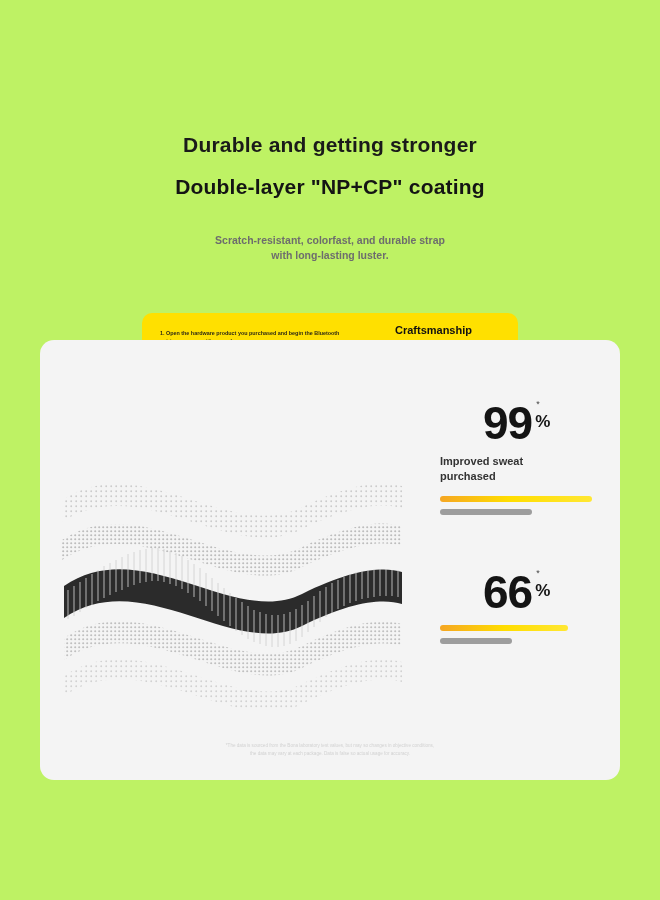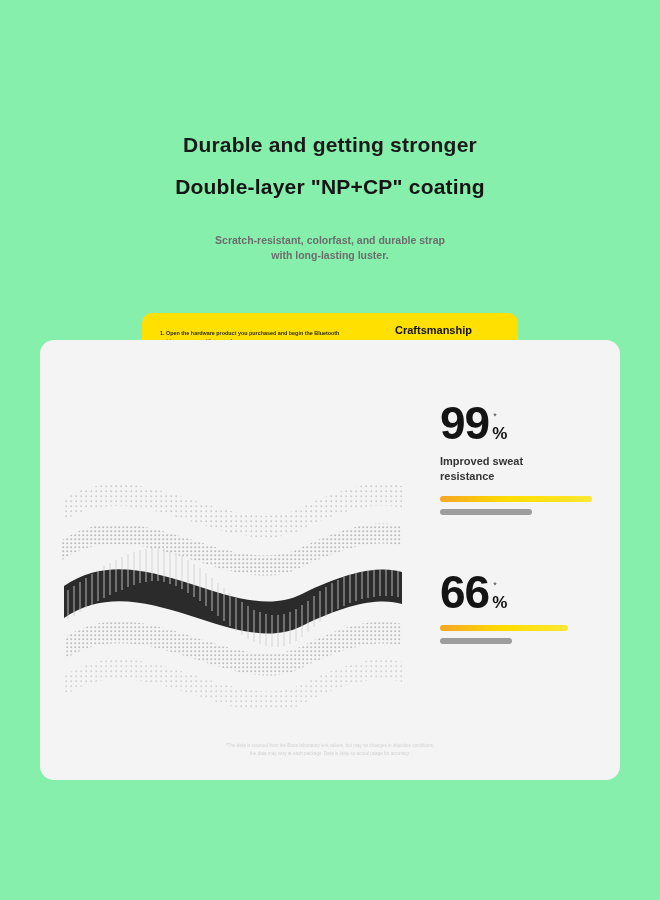--- a/index.html
+++ b/index.html
@@ -14,21 +14,21 @@
     overflow: hidden;
     position: relative;
   }
 
   .page {
     position: absolute;
     left: 0;
     top: 0;
     width: 660px;
     height: 900px;
-    background: #86efac;
+    background: #bef264;
   }
 
   
   .headings {
     position: absolute;
     left: 0;
     top: 132px;
     width: 660px;
     text-align: center;
   }
@@ -114,21 +114,22 @@
   
   .stats {
     position: absolute;
     left: 400px;
     top: 62px;
     width: 160px;
   }
   .stat { margin-bottom: 56px; }
   .stat-number-row {
     display: flex;
-    align-items: flex-end;
+    align-items: flex-start;
+    margin-left: 43px;
   }
   .stat-number {
     font-size: 46px;
     font-weight: bold;
     color: #141414;
     line-height: .92;
     letter-spacing: -1px;
   }
   .stat-unit-wrap {
     display: flex;
@@ -310,21 +311,21 @@
 
       <div class="stat">
         <div class="stat-number-row">
           <span class="stat-number">99</span>
           <span class="stat-unit-wrap">
             <span class="stat-sup">*</span>
             <span class="stat-unit">%</span>
           </span>
         </div>
         <div class="stat-label">Improved sweat
-resistance</div>
+purchased</div>
         <div class="bars">
           <div class="bar bar-yellow"></div>
           <div class="bar bar-grey"></div>
         </div>
       </div>
 
       <div class="stat">
         <div class="stat-number-row">
           <span class="stat-number">66</span>
           <span class="stat-unit-wrap">

